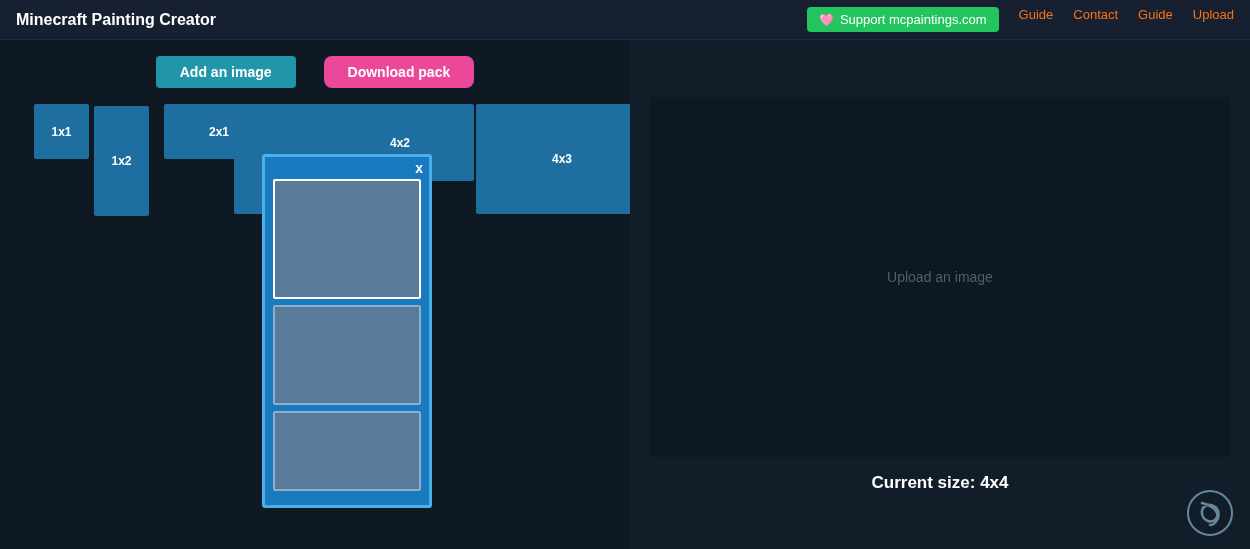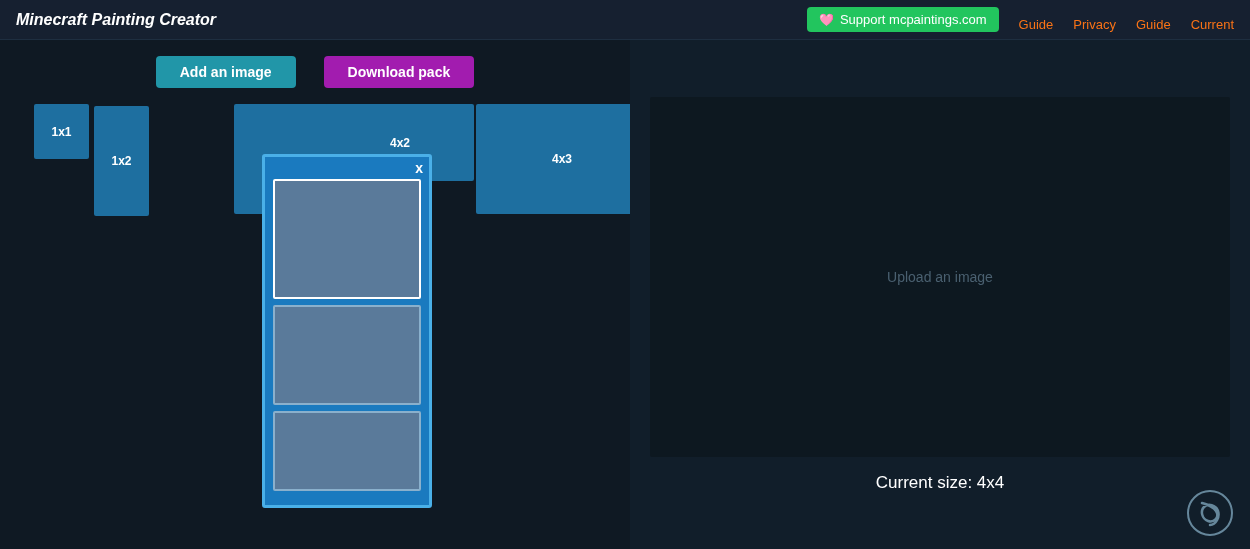--- a/index.html
+++ b/index.html
@@ -18,30 +18,29 @@
       display: flex;
       align-items: center;
       justify-content: space-between;
       padding: 0 16px;
       height: 40px;
       border-bottom: 1px solid #1e2e40;
     }
     #header-left {
       display: flex;
       align-items: center;
-      font-style: italic;
     }
     #app-title {
       font-size: 16px;
       font-weight: bold;
       color: #ffffff;
     }
     #header-right {
       display: flex;
-      align-items: flex-end;
+      align-items: flex-start;
       gap: 20px;
     }
     #support-button {
       background-color: #22c55e;
       color: #ffffff;
       border: none;
       border-radius: 4px;
       padding: 5px 12px;
       font-size: 13px;
       cursor: pointer;
@@ -86,21 +85,22 @@
       font-weight: bold;
       border: none;
       border-radius: 4px;
       cursor: pointer;
       color: #ffffff;
     }
     #add-image-btn {
       background-color: #2196a8;
     }
     #download-pack-btn {
-      background-color: #a21caf;
+      background-color: #ec4899;
+      border-radius: 8px;
     }
 
     
     #paintings-area {
       position: relative;
       height: 420px;
     }
 
     
     .painting-slot {
@@ -169,21 +169,21 @@
       justify-content: center;
       color: #4a6070;
       font-size: 14px;
       cursor: pointer;
       border-radius: 2px;
     }
 
     #current-size {
       margin-top: 16px;
       font-size: 17px;
-      font-weight: normal;
+      font-weight: bold;
       color: #ffffff;
     }
 
     
     #boosty-icon {
       position: absolute;
       bottom: 12px;
       right: 16px;
       width: 48px;
       height: 48px;
@@ -193,38 +193,39 @@
 </head>
 <body>
 
 <div id="header">
   <div id="header-left">
     <span id="app-title">Minecraft Painting Creator</span>
   </div>
   <div id="header-right">
     <button id="support-button">Support mcpaintings.com</button>
     <a class="nav-link">Guide</a>
-    <a class="nav-link">Privacy</a>
+    <a class="nav-link">Contact</a>
     <a class="nav-link">Guide</a>
-    <a class="nav-link">Current</a>
+    <a class="nav-link">Upload</a>
   </div>
 </div>
 
 <div id="main">
 
   <div id="left-panel">
     <div id="toolbar">
       <button class="toolbar-btn" id="add-image-btn">Add an image</button>
       <button class="toolbar-btn" id="download-pack-btn">Download pack</button>
     </div>
 
     <div id="paintings-area">
 
     <div class="painting-slot" style="left: 18px; top: 0px; width: 55px; height: 55px;">1x1</div>
         <div class="painting-slot" style="left: 78px; top: 2px; width: 55px; height: 110px;">1x2</div>
+        <div class="painting-slot" style="left: 148px; top: 0px; width: 110px; height: 55px;">2x1</div>
         <div class="painting-slot" style="left: 218px; top: 0px; width: 110px; height: 110px;">2x2</div>
         <div class="painting-slot" style="left: 310px; top: 0px; width: 148px; height: 77px;">4x2</div>
         <div class="painting-slot" style="left: 460px; top: 0px; width: 172px; height: 110px;">4x3</div>
         <div id="panel-popup">
           <span id="panel-close">x</span>
           <div style="height: 14px;"></div>
           <div class="panel-image-slot selected" style="height: 120px;"></div>
           <div class="panel-image-slot" style="height: 100px;"></div>
           <div class="panel-image-slot" style="height: 80px;"></div>
         </div>

